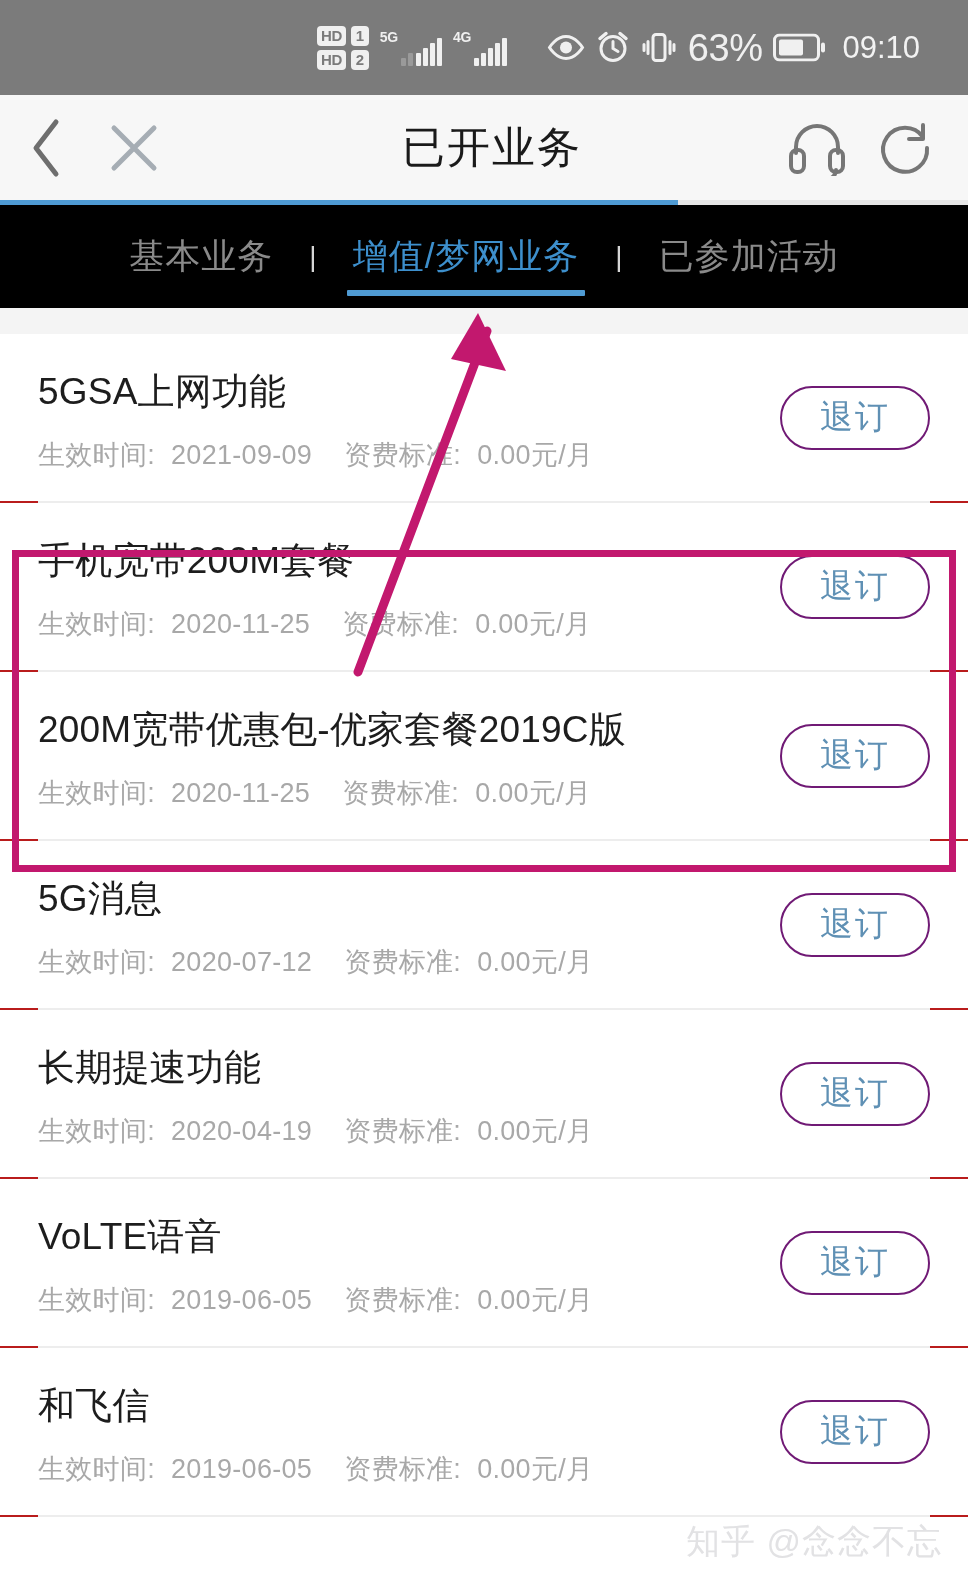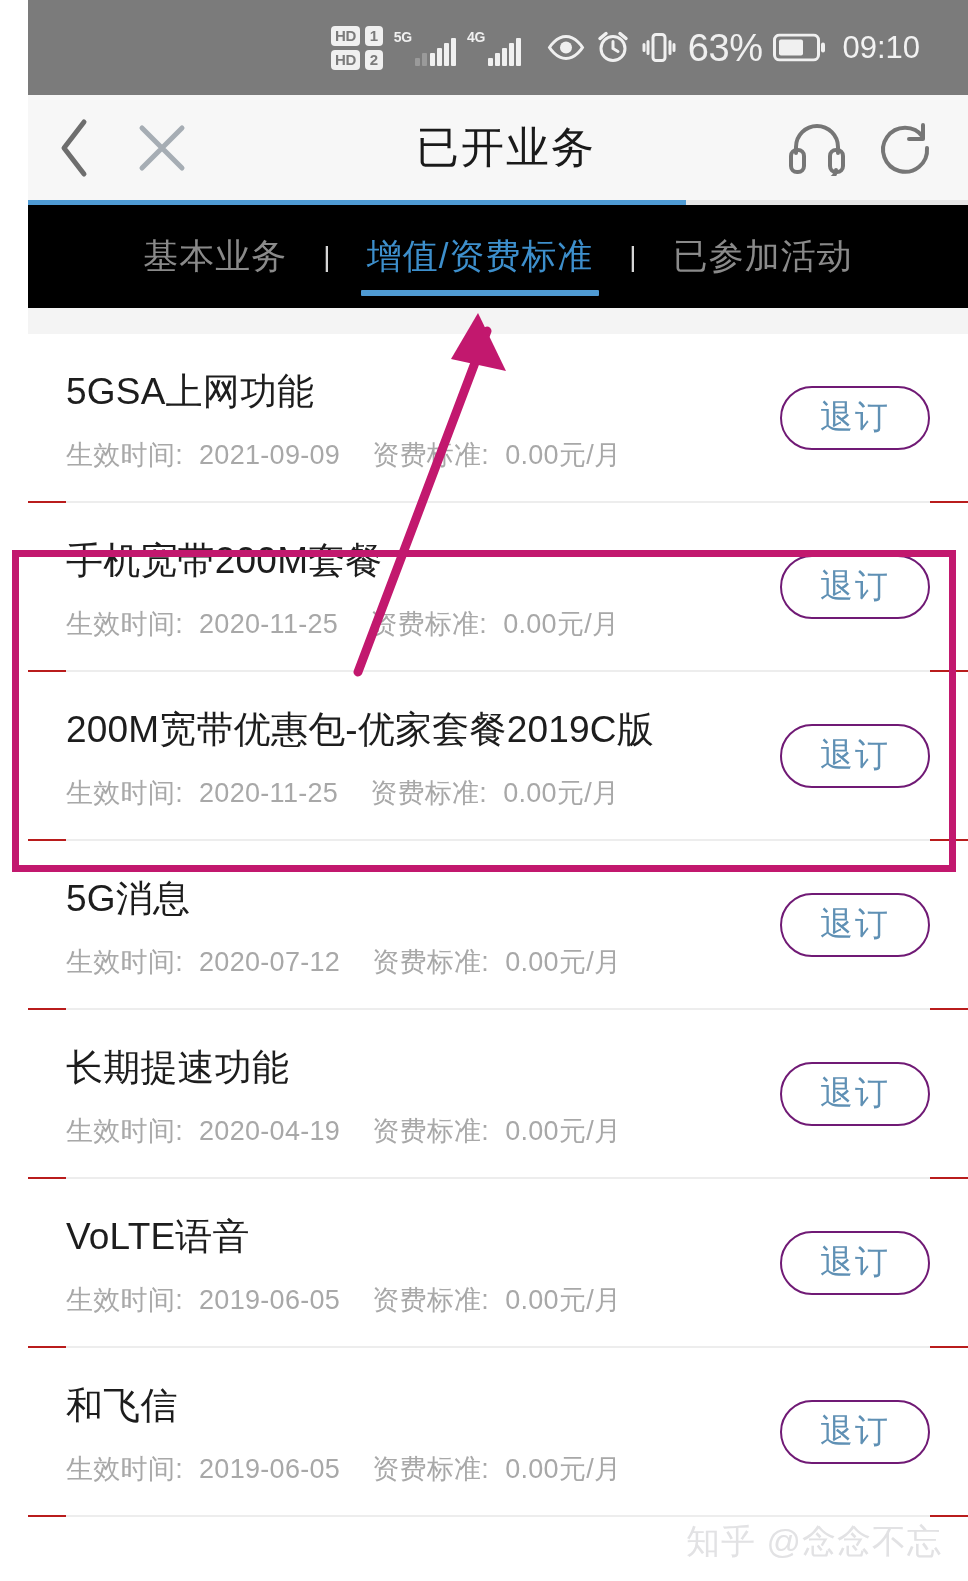--- a/index.html
+++ b/index.html
@@ -11,21 +11,20 @@
     font-family: "Liberation Sans", "DejaVu Sans", sans-serif;
     overflow: hidden;
   }
 
   #screen {
     position: relative;
     width: 968px;
     height: 1581px;
     background: #ffffff;
     overflow: hidden;
-    padding-left: 28px;
   }
 
   
   .statusbar {
     position: relative;
     height: 95px;
     background: #7b7b7b;
     display: flex;
     align-items: center;
     justify-content: center;
@@ -355,21 +354,21 @@
   <div class="progress-track">
     <div class="progress-fill" id="progress-fill" style="width: 70%;"></div>
   </div>
 
   <div class="tabs">
     <div class="tab">
       <span>基本业务</span>
     </div>
     <span class="tab-sep">|</span>
     <div class="tab active">
-      <span>增值/资费标准</span>
+      <span>增值/梦网业务</span>
     </div>
     <span class="tab-sep">|</span>
     <div class="tab">
       <span>已参加活动</span>
     </div>
   </div>
   <div class="tabs-band"></div>
 
   <div class="list" id="service-list">
       <div class="row">

